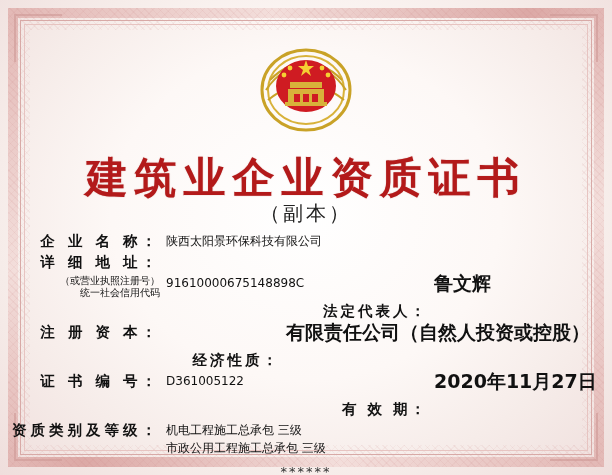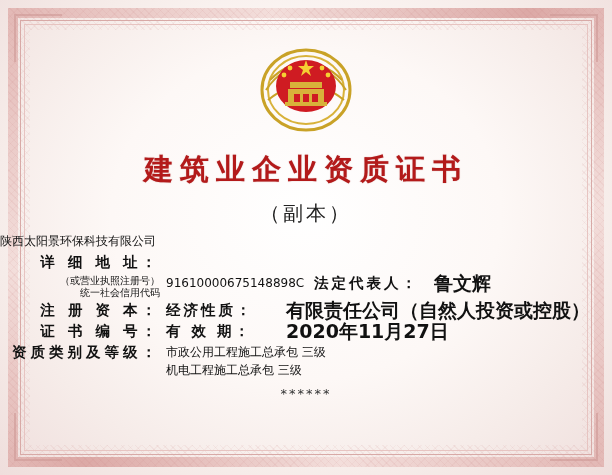--- a/index.html
+++ b/index.html
@@ -80,21 +80,21 @@
 
   
   .title {
     position: absolute;
     top: 150px;
     left: 0;
     width: 100%;
     text-align: center;
     font-family: "DejaVu Serif", serif;
     font-weight: bold;
-    font-size: 29px;
+    font-size: 42px;
     letter-spacing: 7px;
     color: #b31a1a;
     text-shadow: 0 0 1px rgba(150,20,20,.5);
   }
   .subtitle {
     position: absolute;
     top: 200px;
     left: 0;
     width: 100%;
     text-align: center;
@@ -144,27 +144,28 @@
     line-height: 19px;
     color: #111;
   }
   .row.split .val {
     flex: 0 0 148px;
     width: 148px;
   }
   .lbl2 {
     flex: 0 0 120px;
     width: 120px;
-    text-align: left;
+    text-align: right;
     padding-right: 6px;
     font-family: "DejaVu Serif", serif;
     font-weight: bold;
     font-size: 14.5px;
     letter-spacing: 3px;
     box-sizing: border-box;
+    margin-top: 28px;
   }
   .val2 {
     flex: 1 1 auto;
     font-family: "DejaVu Sans", sans-serif;
     font-size: 19px;
     line-height: 18px;
     font-weight: bold;
   }
   .multi div { line-height: 18px; }
   .stars {
@@ -222,20 +223,21 @@
       </g>
     </svg>
   </div>
 
   <div class="title">建筑业企业资质证书</div>
   <div class="subtitle">（副本）</div>
 
   <div class="fields">
 
     <div class="row">
+      <div class="lbl">企 业 名 称：</div>
       <div class="val">陕西太阳景环保科技有限公司</div>
     </div>
 
     <div class="row">
       <div class="lbl">详 细 地 址：</div>
     </div>
 
     <div class="row split">
       <div class="lbl small">
         <div>（或营业执照注册号）</div>
@@ -247,27 +249,28 @@
     </div>
 
     <div class="row split">
       <div class="lbl">注 册 资 本：</div>
       <div class="lbl2">经济性质：</div>
       <div class="val2">有限责任公司（自然人投资或控股）</div>
     </div>
 
     <div class="row split">
       <div class="lbl">证 书 编 号：</div>
+      <div class="val">D361005122</div>
       <div class="lbl2">有 效 期：</div>
       <div class="val2">2020年11月27日</div>
     </div>
 
     <div class="row">
       <div class="lbl">资质类别及等级：</div>
       <div class="val multi">
+        <div>机电工程施工总承包  三级</div>
         <div>市政公用工程施工总承包  三级</div>
-        <div>机电工程施工总承包  三级</div>
       </div>
     </div>
 
     <div class="stars">******</div>
   </div>
 </div>
 
 </body></html>

